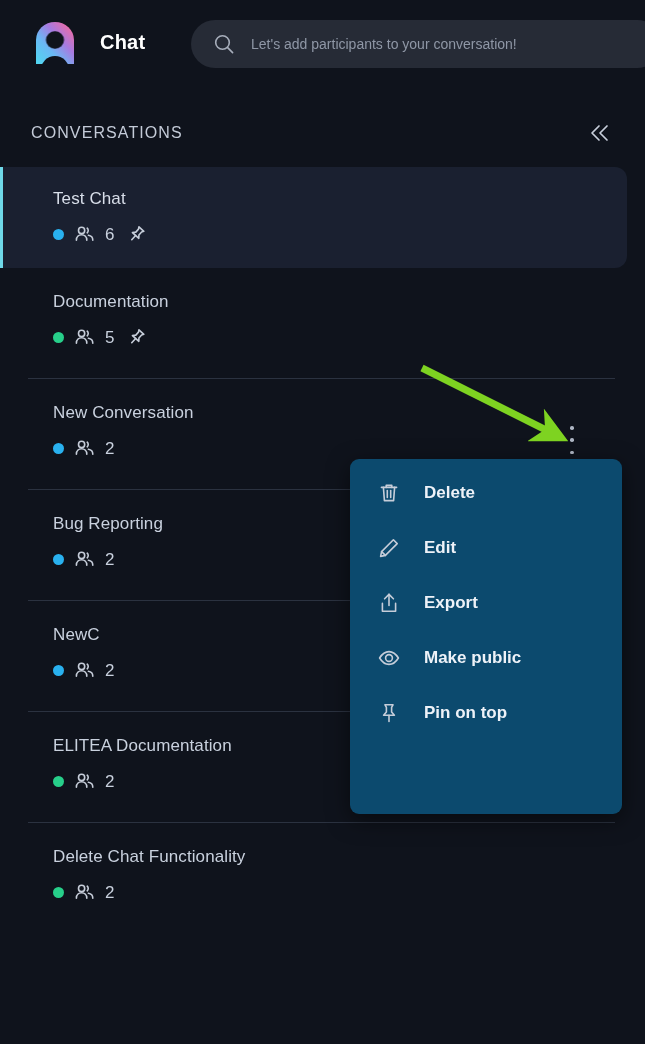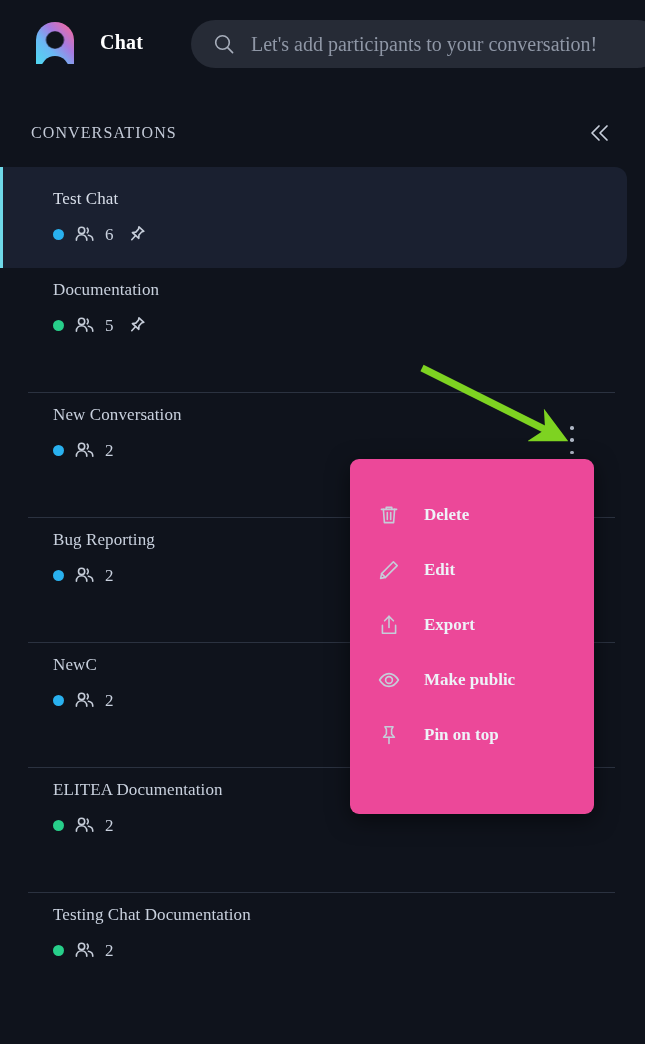--- a/index.html
+++ b/index.html
@@ -10,21 +10,20 @@
     background: #0f131c;
     font-family: "Liberation Sans", sans-serif;
     overflow: hidden;
   }
 
   #app {
     position: relative;
     width: 645px;
     height: 1044px;
     background: #0f131c;
-    font-family: Liberation Serif, serif;
   }
 
   
   .header {
     position: absolute;
     top: 0; left: 0;
     width: 645px;
     height: 88px;
     display: flex;
     align-items: center;
@@ -57,21 +56,21 @@
     height: 48px;
     background: #262b36;
     border-radius: 24px;
     display: flex;
     align-items: center;
     padding-left: 22px;
   }
   .search-icon { width: 22px; height: 22px; flex: 0 0 auto; }
   .search-placeholder {
     margin-left: 16px;
-    font-size: 20px;
+    font-size: 14px;
     color: #8f97a6;
     white-space: nowrap;
   }
 
   
   .section-row {
     position: absolute;
     left: 0; top: 120px;
     width: 645px;
     height: 30px;
@@ -94,23 +93,23 @@
 
   
   .list {
     position: absolute;
     left: 0; top: 167px;
     width: 645px;
   }
 
   .conv {
     position: relative;
-    height: 125px;
+    height: 111px;
     padding-left: 53px;
-    padding-top: 12px;
+    padding-top: 24px;
   }
   .conv.selected {
     background: #1a2030;
     border-radius: 0 12px 12px 0;
     margin-right: 18px;
     height: 101px;
     border-left: 3px solid #6fd9e8;
     padding-left: 50px;
     padding-top: 22px;
   }
@@ -171,26 +170,26 @@
     background: #aeb6c4;
     border-radius: 50%;
     display: block;
   }
 
   
   .ctx-menu {
     position: absolute;
     left: 350px;
     top: 459px;
-    width: 244px;
+    width: 272px;
     height: 355px;
-    background: #ec4899;
+    background: #0c4a6e;
     border-radius: 9px;
     box-shadow: 0 6px 22px rgba(0,0,0,0.5);
-    padding-top: 28px;
+    padding-top: 6px;
     z-index: 10;
   }
   .ctx-item {
     height: 55px;
     display: flex;
     align-items: center;
     padding-left: 28px;
     cursor: pointer;
   }
   .ctx-icon {
@@ -359,21 +358,21 @@
               <circle cx="7.6" cy="6.4" r="3.1" stroke="#c6cdd9" fill="none" stroke-width="1.6" stroke-linecap="round" stroke-linejoin="round"></circle>
               <path d="M2.4 16.2 C2.4 12.6 5 10.8 7.6 10.8 C10.2 10.8 12.8 12.6 12.8 16.2" stroke="#c6cdd9" fill="none" stroke-width="1.6" stroke-linecap="round" stroke-linejoin="round"></path>
               <path d="M13.2 4.2 a3.1 3.1 0 0 1 0 4.6" stroke="#c6cdd9" fill="none" stroke-width="1.6" stroke-linecap="round" stroke-linejoin="round"></path>
               <path d="M14.4 11.2 C16.8 11.6 18.8 13.2 18.8 16.2" stroke="#c6cdd9" fill="none" stroke-width="1.6" stroke-linecap="round" stroke-linejoin="round"></path>
             </svg></span>
           <span class="count">2</span>
         </div>
         <div class="divider"></div>
       </div>
       <div class="conv nodiv">
-        <div class="conv-title">Testing Chat Documentation</div>
+        <div class="conv-title">Delete Chat Functionality</div>
         <div class="conv-meta">
           <span class="dot" style="background: rgb(39, 207, 138);"></span>
           <span class="people-icon"><svg width="21" height="21" viewBox="0 0 21 21">
               <circle cx="7.6" cy="6.4" r="3.1" stroke="#c6cdd9" fill="none" stroke-width="1.6" stroke-linecap="round" stroke-linejoin="round"></circle>
               <path d="M2.4 16.2 C2.4 12.6 5 10.8 7.6 10.8 C10.2 10.8 12.8 12.6 12.8 16.2" stroke="#c6cdd9" fill="none" stroke-width="1.6" stroke-linecap="round" stroke-linejoin="round"></path>
               <path d="M13.2 4.2 a3.1 3.1 0 0 1 0 4.6" stroke="#c6cdd9" fill="none" stroke-width="1.6" stroke-linecap="round" stroke-linejoin="round"></path>
               <path d="M14.4 11.2 C16.8 11.6 18.8 13.2 18.8 16.2" stroke="#c6cdd9" fill="none" stroke-width="1.6" stroke-linecap="round" stroke-linejoin="round"></path>
             </svg></span>
           <span class="count">2</span>
         </div>

